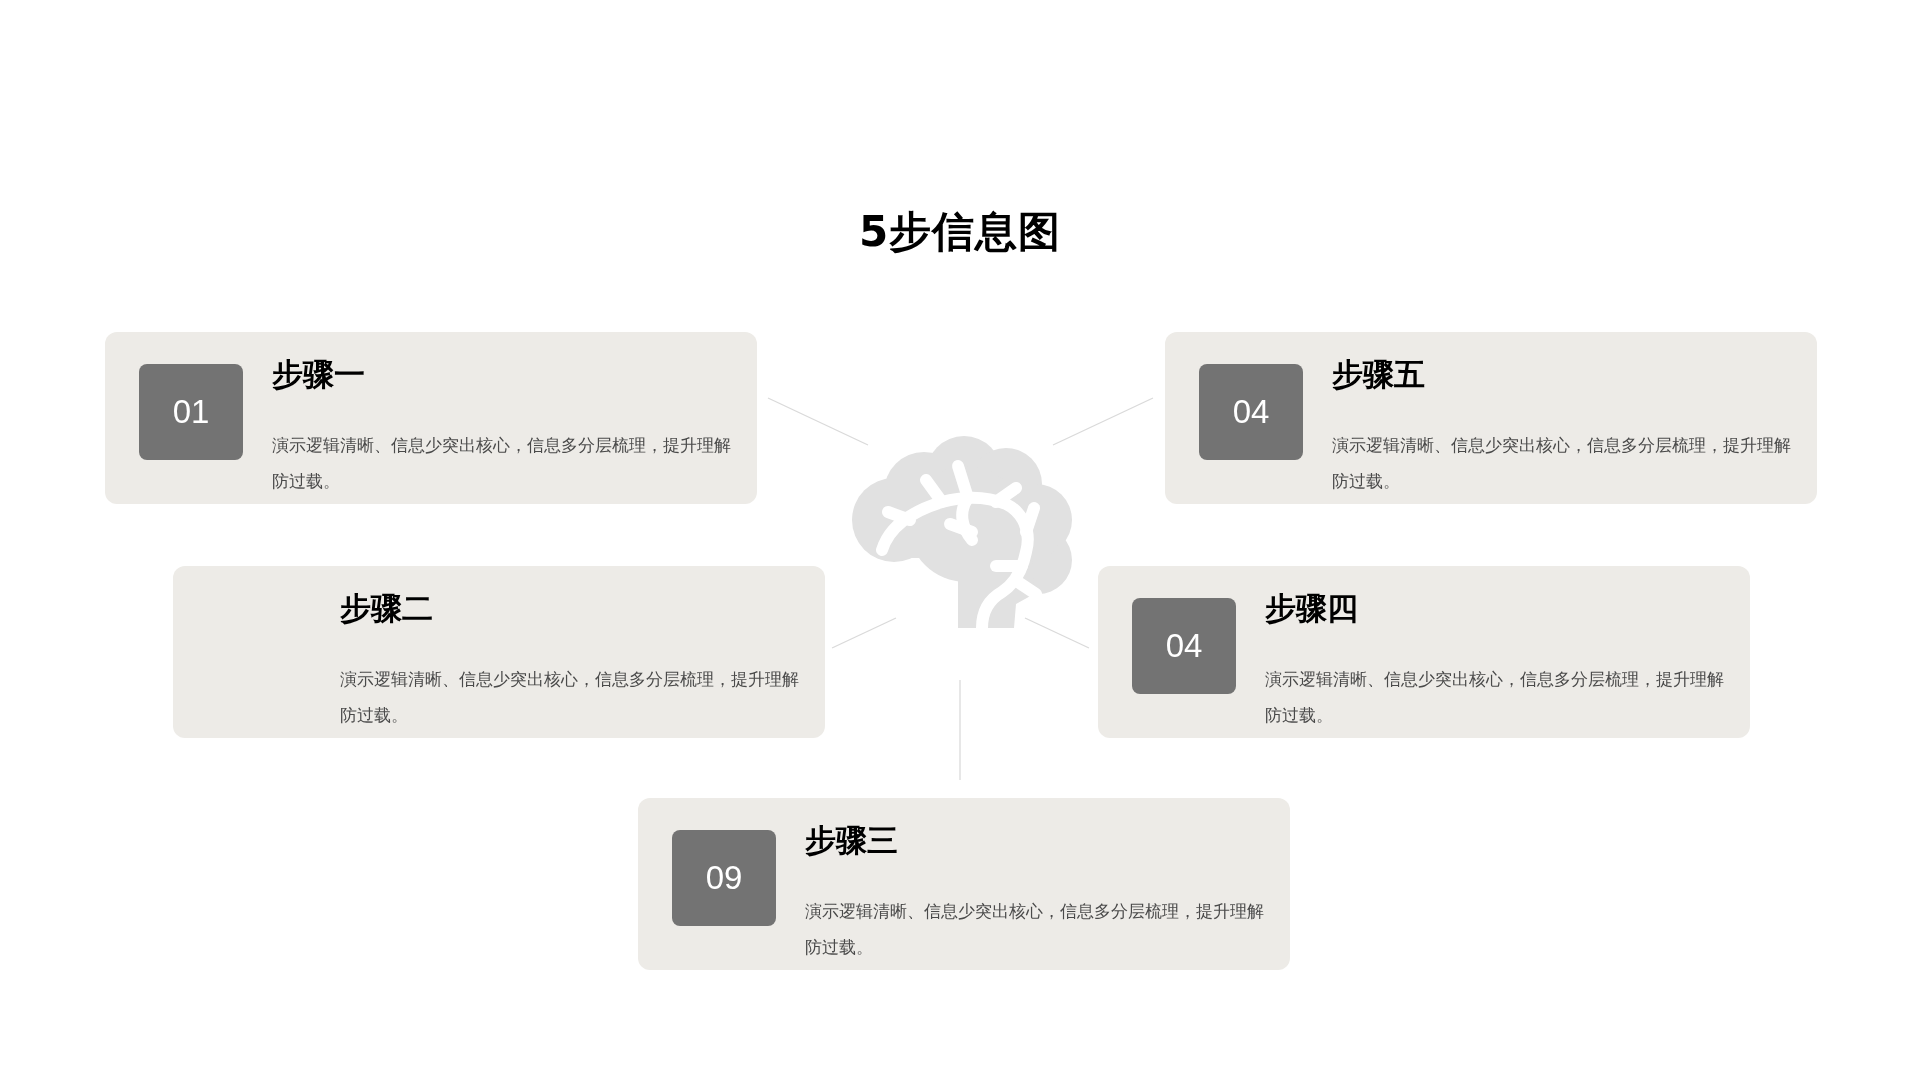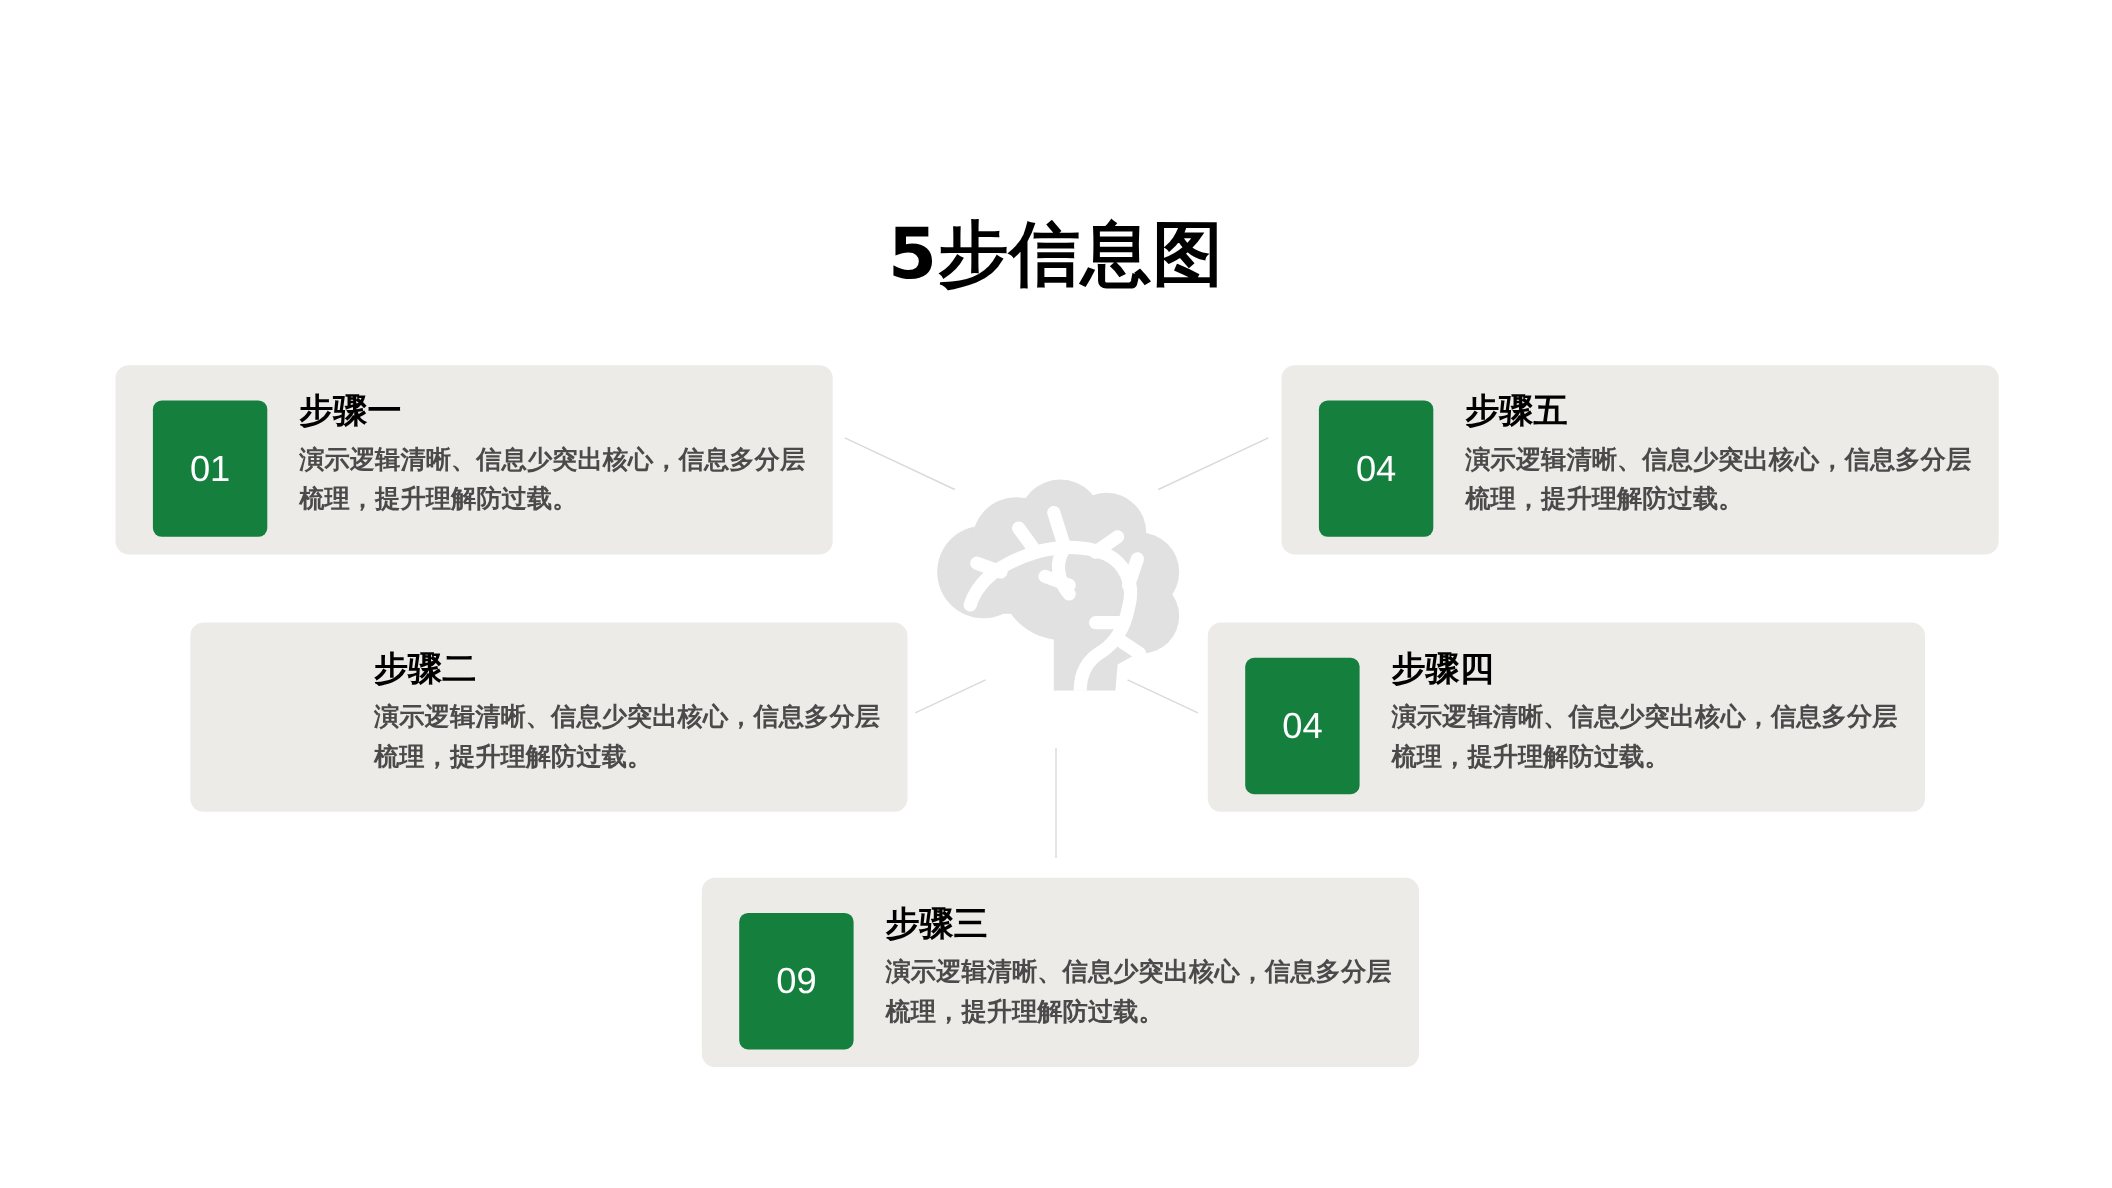--- a/index.html
+++ b/index.html
@@ -3,41 +3,41 @@
 <meta charset="utf-8">
 <style>
   html, body { margin:0; padding:0; }
   body {
     width:1920px; height:1080px; position:relative; overflow:hidden;
     background:#ffffff;
     font-family:"DejaVu Sans","Liberation Sans",sans-serif;
   }
   .title {
     position:absolute; left:0; width:1920px; top:196px;
-    text-align:center; font-size:64px; font-weight:bold; color:#000;
+    text-align:center; font-size:42px; font-weight:bold; color:#000;
     letter-spacing:1px; line-height:72px;
   }
   .card {
     position:absolute; width:652px; height:172px;
     background:#edebe7; border-radius:12px;
   }
   .badge {
-    position:absolute; left:34px; top:32px; width:104px; height:124px;
-    background:#15803d; border-radius:8px;
+    position:absolute; left:34px; top:32px; width:104px; height:96px;
+    background:#737373; border-radius:8px;
     display:flex; align-items:center; justify-content:center;
     color:#ffffff; font-family:"Liberation Sans",sans-serif; font-size:33px;
   }
   .heading {
     position:absolute; left:167px; top:22px;
     font-size:31px; font-weight:bold; color:#000;
     line-height:40px; white-space:nowrap;text-align:center;
   }
   .desc {
-    position:absolute; left:167px; top:68px; width:460px;
-    font-size:23px; color:#4a4a4a; line-height:36px;font-weight:bold;
+    position:absolute; left:167px; top:95px; width:460px;
+    font-size:17px; color:#4a4a4a; line-height:36px;
   }
   .connectors { position:absolute; left:0; top:0; width:1920px; height:1080px; }
   .brain { position:absolute; left:846px; top:432px; width:230px; height:196px; }
 </style>
 </head>
 <body>
 
 <div class="title">5步信息图</div>
 
 <svg class="connectors" viewBox="0 0 1920 1080">

